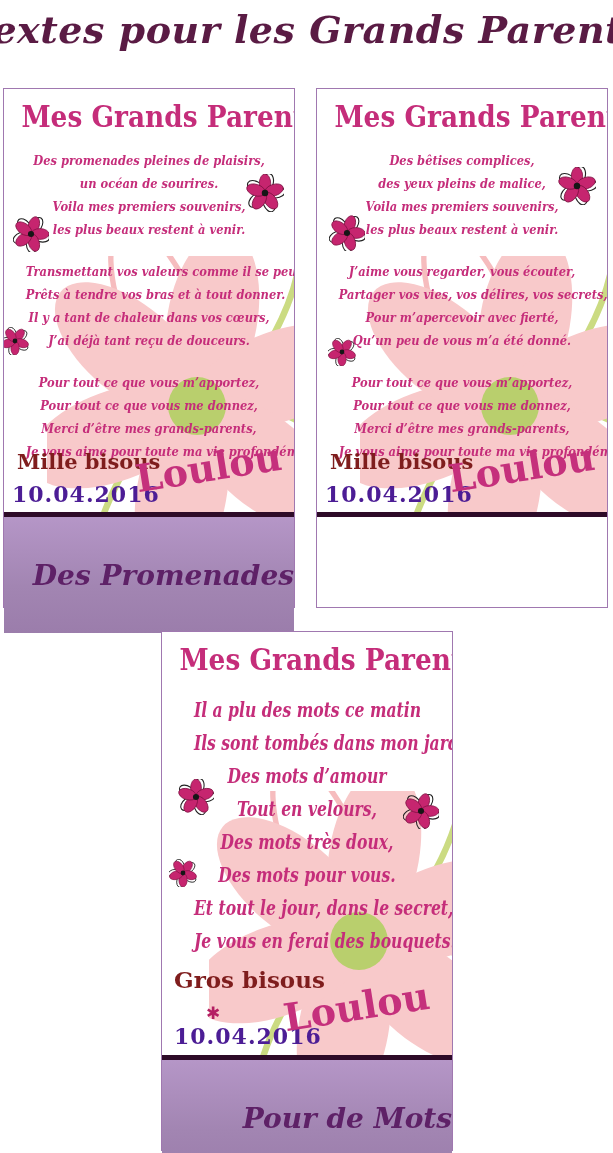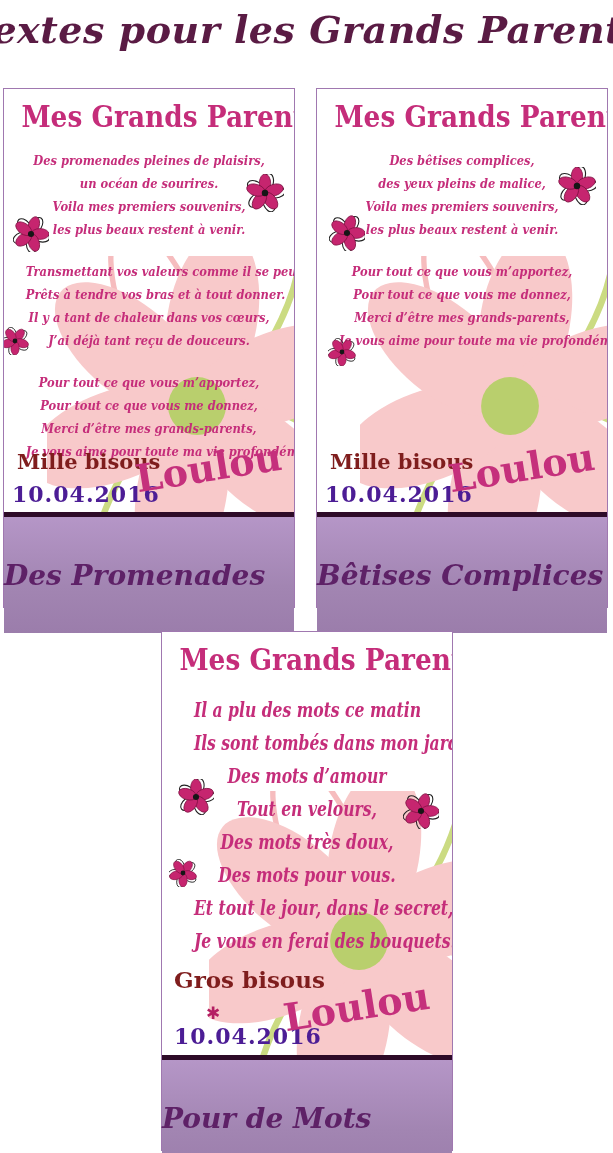--- a/index.html
+++ b/index.html
@@ -36,21 +36,21 @@
   .card-body{
     position:relative;
     width:290px;height:423px;
     background:#ffffff;
     overflow:hidden;
   }
   .separator{height:5px;background:#2e0b28;}
   .band{
     height:116px;
     background:linear-gradient(180deg,#b596c7 0%,#a285b2 60%,#9b7dab 100%);
-    display:flex;align-items:center;justify-content:flex-start;
+    display:flex;align-items:center;justify-content:flex-end;
   }
   .band-label{
     font-family:"DejaVu Serif", serif;
     font-style:italic;font-weight:bold;
     font-size:28px;color:#5e2167;
     white-space:nowrap;
   }
   
   .card-title{
     position:absolute;top:10px;left:0;right:0;
@@ -293,35 +293,38 @@
 
       <div class="card-title">Mes Grands Parents</div>
       <div class="stanzas">
           <div class="stanza">
             <div class="line">Des bêtises complices,</div>
             <div class="line">des yeux pleins de malice,</div>
             <div class="line">Voila mes premiers souvenirs,</div>
             <div class="line">les plus beaux restent à venir.</div>
           </div>
           <div class="stanza">
+            <div class="line">J’aime vous regarder, vous écouter,</div>
+            <div class="line">Partager vos vies, vos délires, vos secrets,</div>
+            <div class="line">Pour m’apercevoir avec fierté,</div>
+            <div class="line">Qu’un peu de vous m’a été donné.</div>
+          </div>
+          <div class="stanza">
             <div class="line">Pour tout ce que vous m’apportez,</div>
             <div class="line">Pour tout ce que vous me donnez,</div>
             <div class="line">Merci d’être mes grands-parents,</div>
             <div class="line">Je vous aime pour toute ma vie profondément</div>
           </div>
         </div>
       <div class="closing">Mille bisous</div>
 
       <div class="date">10.04.2016</div>
       <div class="signature">Loulou</div>
     </div>
     <div class="separator"></div>
-    <div class="band">
-      <span class="band-label">Bêtises Complices</span>
-    </div>
   </div>
 
   <div class="card card-2">
     <div class="card-body">
 
       <svg class="big-flower" viewBox="0 0 280 280" aria-hidden="true">
         <g fill="none" stroke="#cbdb82" stroke-width="6">
           <ellipse cx="140" cy="48" rx="32" ry="96" transform="rotate(28 140 140)"></ellipse>
           <ellipse cx="140" cy="48" rx="32" ry="96" transform="rotate(118 140 140)"></ellipse>
           <ellipse cx="140" cy="48" rx="32" ry="96" transform="rotate(208 140 140)"></ellipse>

